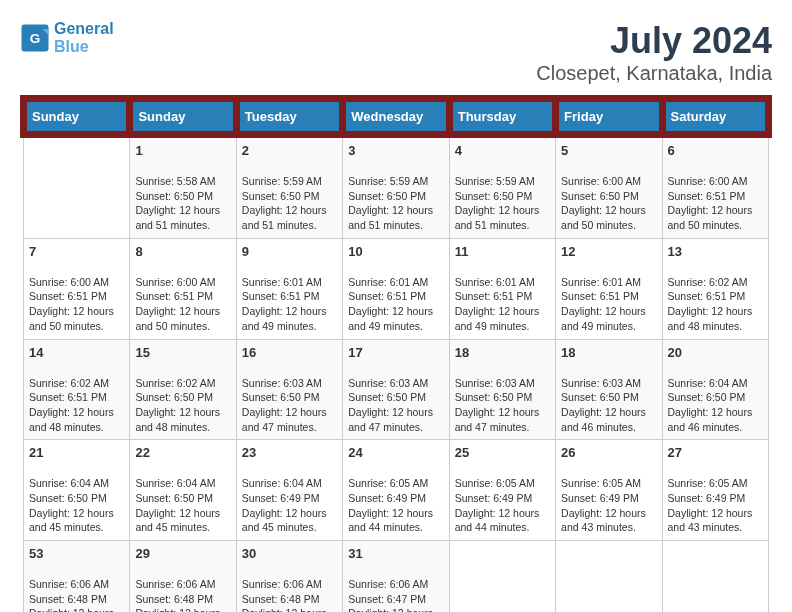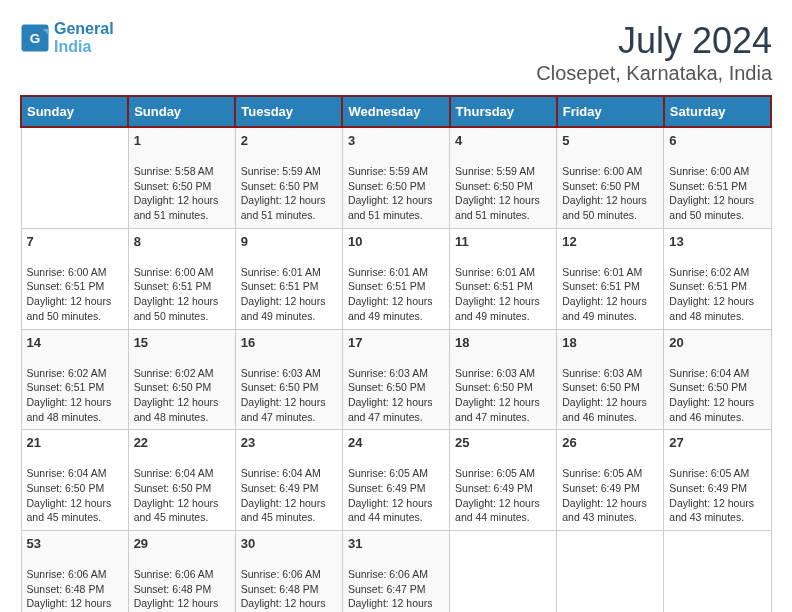--- a/index.html
+++ b/index.html
@@ -32,40 +32,40 @@
     .logo-icon {
       width: 30px;
       height: 30px;
       margin-right: 4px;
     }
     .title-area {
       text-align: right;
     }
     .main-title {
       font-size: 36px;
-      font-weight: normal;
+      font-weight: bold;
       color: #2c3e50;
     }
     .subtitle {
       font-size: 20px;
       color: #555;
     }
     table {
       width: 100%;
       border-collapse: collapse;
       font-size: 11px;
     }
     thead tr th {
       background-color: #2980b9;
       color: #fff;
       padding: 7px 5px;
       text-align: left;
       font-size: 13px;
       font-weight: bold;
-      border: 2px solid #7f1d1d;
+      border: 7px solid #7f1d1d;
     }
     tbody tr td {
       border: 1px solid #ccc;
       padding: 5px 5px;
       vertical-align: top;
       width: calc(100% / 7);
       min-height: 80px;
       color: #333;
       background: #fff;
     }
@@ -96,21 +96,21 @@
 
 <div class="header">
   <div class="logo">
     <svg class="logo-icon" viewBox="0 0 40 40">
       <rect x="2" y="2" width="36" height="36" rx="4" fill="#2980b9"></rect>
       <text x="20" y="26" text-anchor="middle" fill="white" font-size="18" font-weight="bold">G</text>
       <polygon points="30,8 38,8 38,16" fill="#5dade2"></polygon>
     </svg>
     <div>
       <div class="logo-text">
-        <span>General</span><br><span style="color:#5dade2">India</span>
+        <span>General</span><br><span style="color:#5dade2">Blue</span>
       </div>
     </div>
   </div>
   <div class="title-area">
     <div class="main-title">July 2024</div>
     <div class="subtitle">Closepet, Karnataka, India</div>
   </div>
 </div>
 
 <table>

